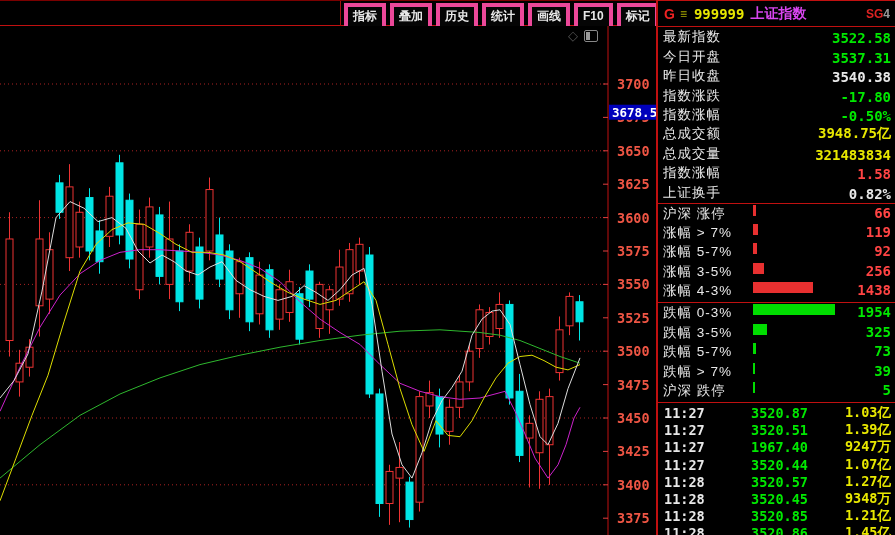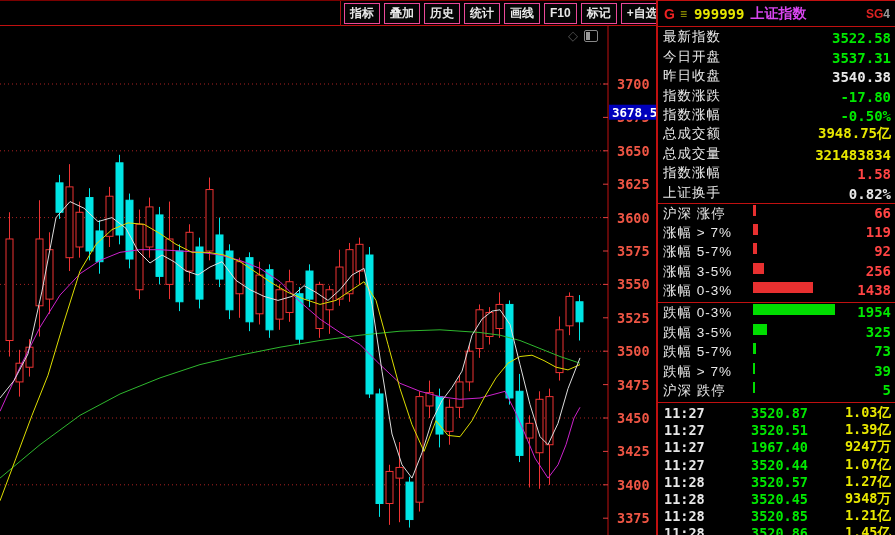--- a/index.html
+++ b/index.html
@@ -2,21 +2,21 @@
 <html><head>
 <meta charset="utf-8">
 <style>
   html,body{margin:0;padding:0;background:#000;width:895px;height:535px;overflow:hidden;
     font-family:"Liberation Sans",sans-serif;}
   #app{position:relative;width:895px;height:535px;background:#000;}
   
   #toolbar{position:absolute;left:0;top:0;width:656px;height:26px;background:#000;
     border-top:1px solid #7a0000;border-bottom:1px solid #c01010;box-sizing:border-box;}
   #toolbar-buttons{position:absolute;left:344px;top:2px;display:flex;gap:4px;}
-  .tb-btn{height:19px;line-height:19px;padding:0 5px;border:1px solid #ec4899;
+  .tb-btn{height:19px;line-height:19px;padding:0 5px;border:4px solid #ec4899;
     color:#e8e8e8;font-size:12px;font-weight:bold;background:#050505;white-space:nowrap;cursor:default;}
   #toolbar-divider{position:absolute;left:340px;top:0;width:1px;height:26px;background:#a01010;}
   
   #chart-wrap{position:absolute;left:0;top:26px;width:656px;height:509px;background:#000;}
   #chart-icons{position:absolute;left:568px;top:29px;height:14px;display:flex;gap:6px;align-items:center;z-index:5;}
   #diamond-icon{color:#555;font-size:13px;line-height:12px;}
   #panel-toggle-icon{width:12px;height:10px;border:1px solid #888;border-radius:2px;position:relative;}
   #panel-toggle-icon::after{content:"";position:absolute;left:1px;top:1px;width:4px;height:8px;background:#999;}
   
   #panel{position:absolute;left:656px;top:0;width:239px;height:535px;background:#000;
@@ -295,21 +295,21 @@
           <span class="bar-label">涨幅 5-7%</span>
           <span class="bar r" style="width: 4px;"></span>
           <span class="q-value c-r">92</span>
         </div>
         <div class="bar-row">
           <span class="bar-label">涨幅 3-5%</span>
           <span class="bar r" style="width: 11px;"></span>
           <span class="q-value c-r">256</span>
         </div>
         <div class="bar-row">
-          <span class="bar-label">涨幅 0-3%</span>
+          <span class="bar-label">涨幅 4-3%</span>
           <span class="bar r" style="width: 60px;"></span>
           <span class="q-value c-r">1438</span>
         </div>
       </div>
     <div class="divider"></div>
     <div id="p-dec">
         <div class="bar-row">
           <span class="bar-label">跌幅 0-3%</span>
           <span class="bar g" style="width: 82px;"></span>
           <span class="q-value c-g">1954</span>

